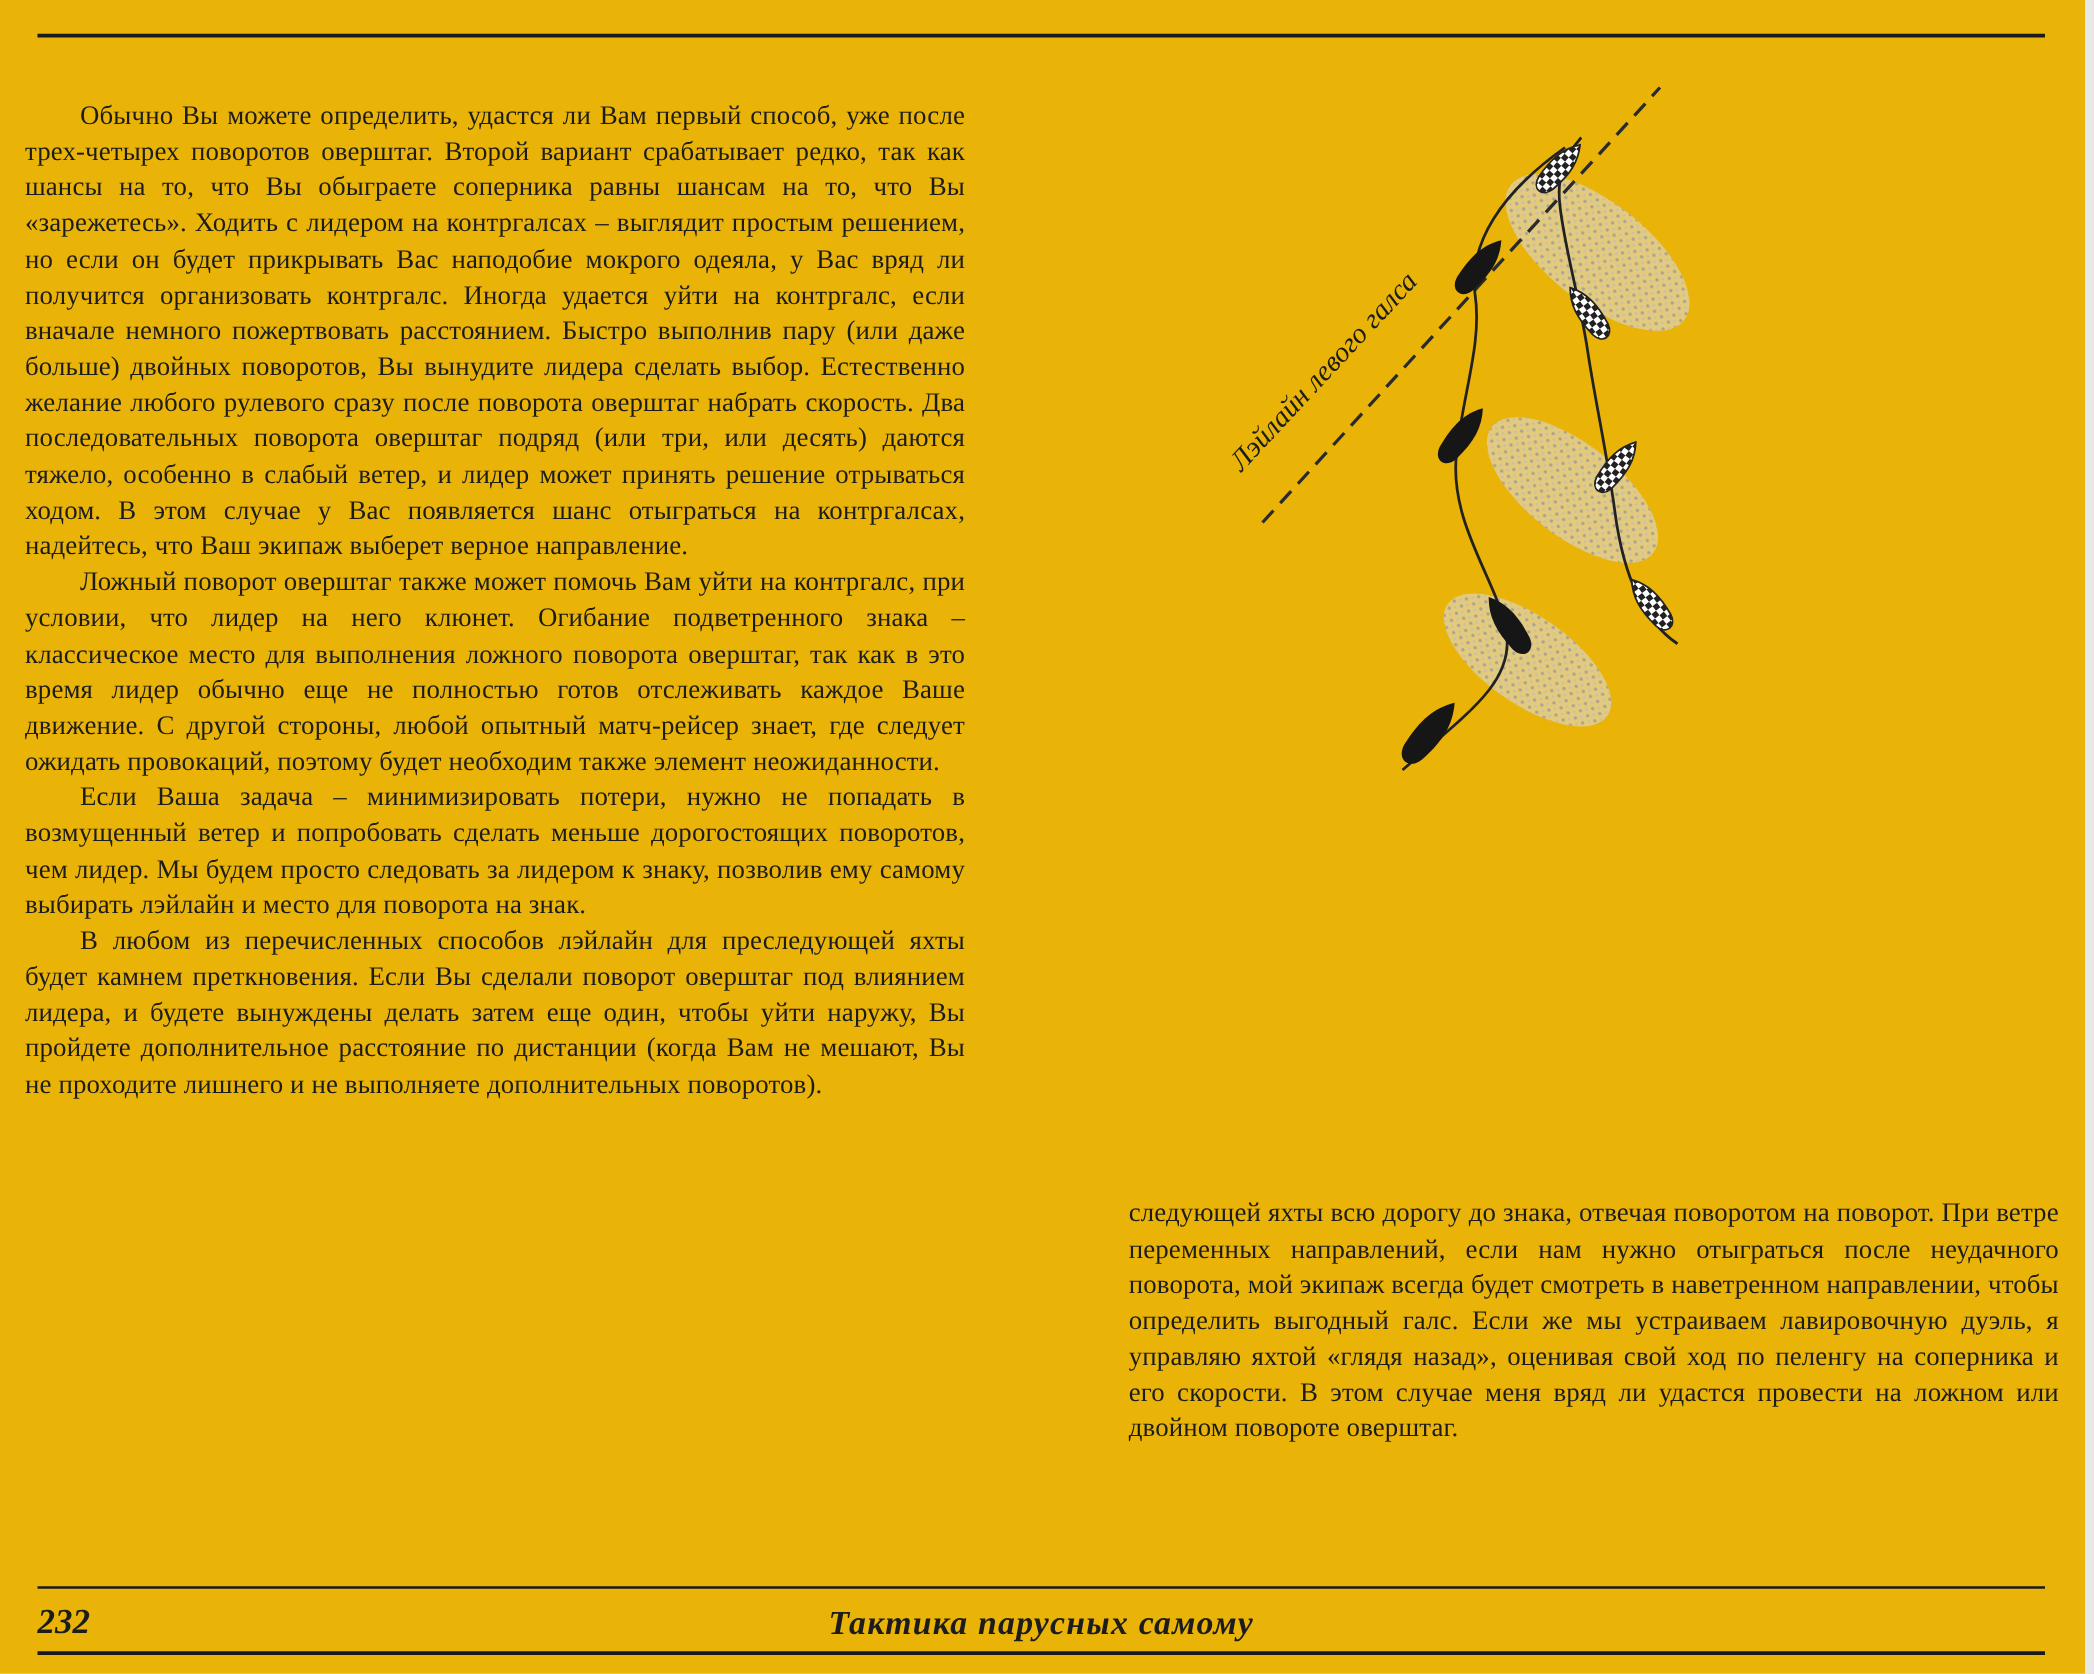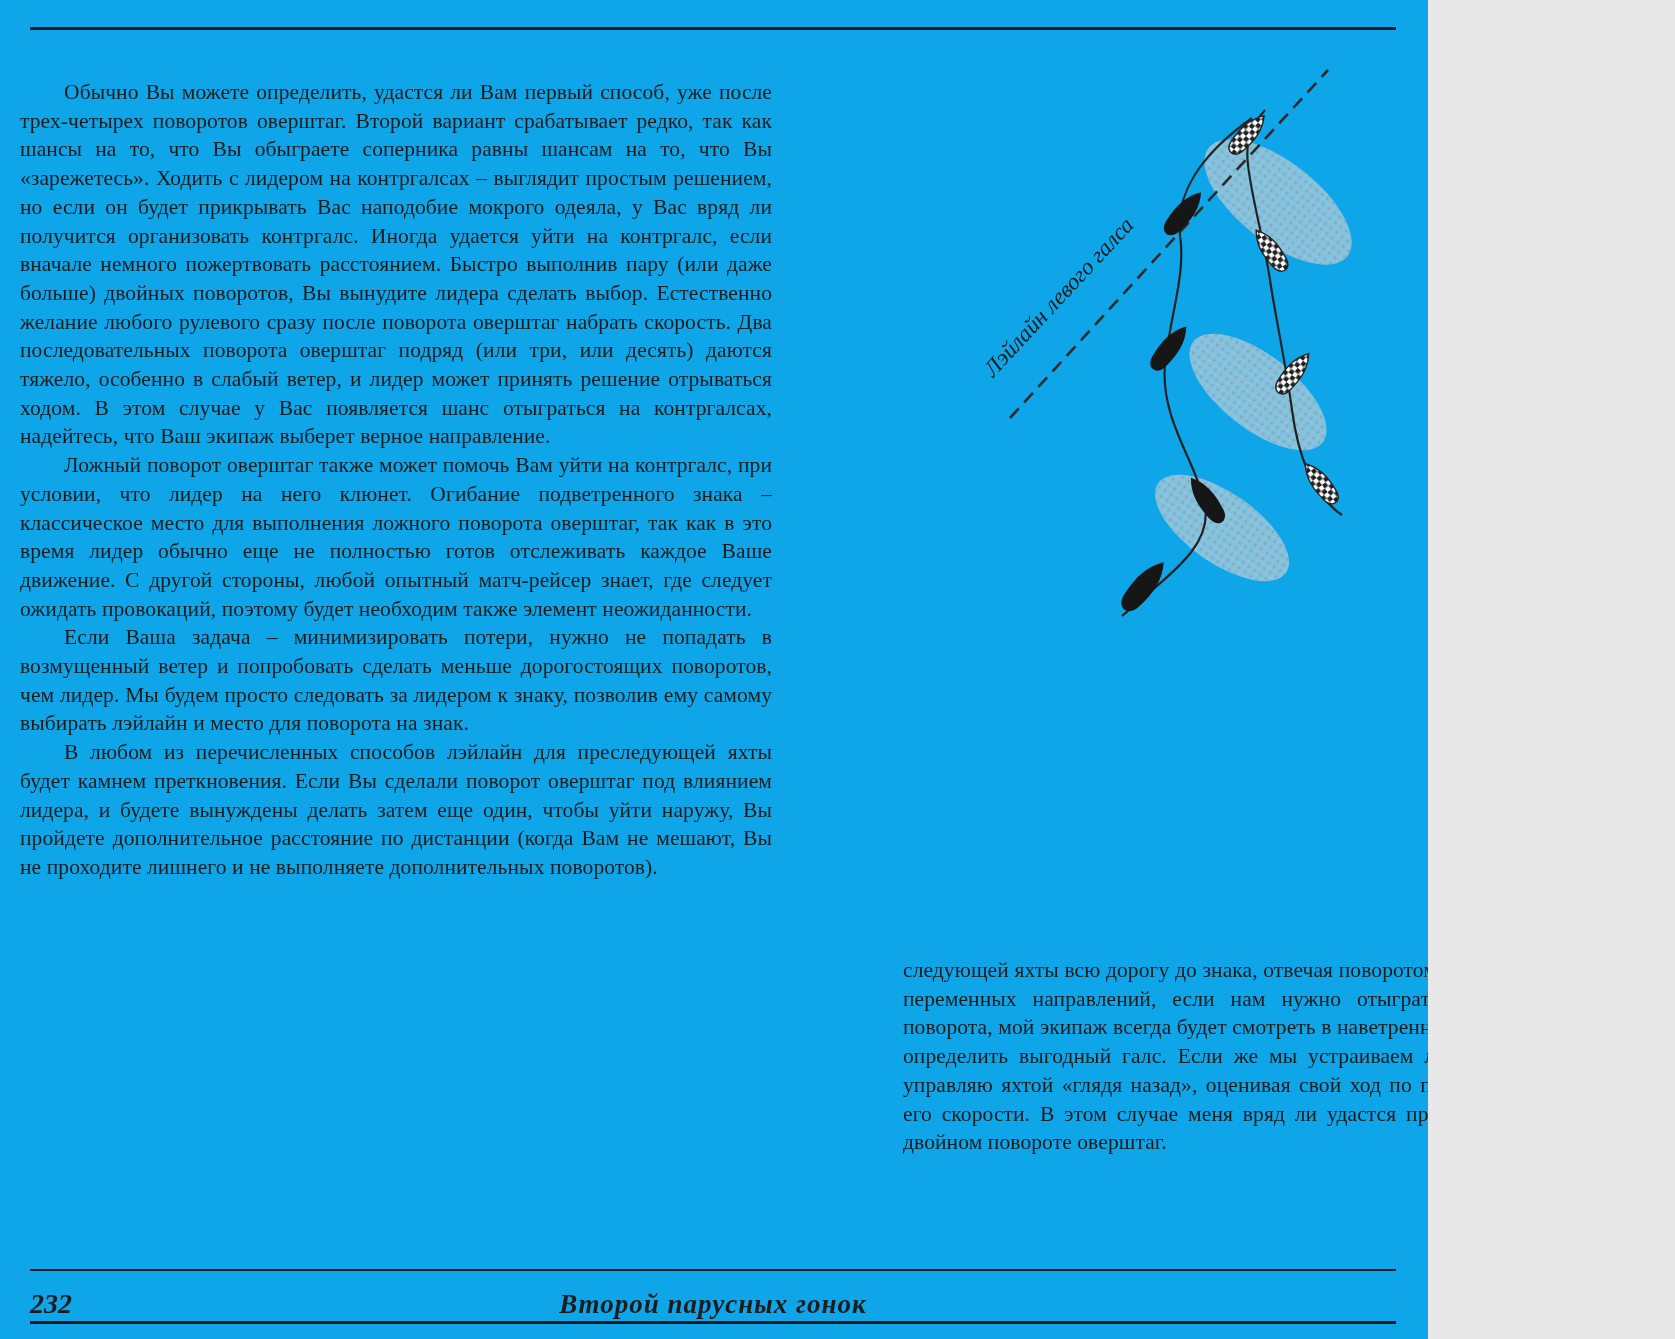--- a/index.html
+++ b/index.html
@@ -1,19 +1,19 @@
 <!DOCTYPE html>
 <html><head>
 <meta charset="utf-8">
 <style>
   html,body{margin:0;padding:0;background:#e8e8e8;}
   .page{
     position:relative;
-    width:1428px;height:1339px;
-    background:#0ea5e9;
+    width:1668px;height:1339px;
+    background:#eab308;
     font-family:"Liberation Serif", serif;
     color:#1c1c1c;
     overflow:hidden;
   }
   .rule{position:absolute;background:#1a1a1a;}
   .rule.top{left:30px;right:32px;top:27px;height:3px;}
   .rule.footer-top{left:30px;right:32px;top:1269px;height:2px;}
   .rule.footer-bottom{left:30px;right:32px;top:1321px;height:3px;}
 
   .col{position:absolute;text-align:justify;font-size:21.5px;line-height:28.7px;letter-spacing:.1px;}
@@ -24,21 +24,21 @@
 
   .figure-caption{
     position:absolute;left:903px;top:702px;width:738px;
     font-style:italic;font-size:21.5px;line-height:30px;text-align:justify;
   }
 
   .diagram{position:absolute;left:860px;top:60px;width:790px;height:630px;}
 
   .footer{
     position:absolute;left:30px;right:32px;top:1276px;height:44px;
-    display:flex;align-items:flex-end;
+    display:flex;align-items:center;
   }
   .footer .page-number{
     font-style:italic;font-weight:bold;font-size:28px;flex:0 0 auto;
   }
   .footer .footer-title{
     position:absolute;left:0;right:0;text-align:center;
     font-style:italic;font-weight:bold;font-size:27px;letter-spacing:1px;
   }
 </style>
 </head>
@@ -101,17 +101,17 @@
   </svg>
 
 
   <div class="col right">
     <p class="no-indent">следующей яхты всю дорогу до знака, отвечая поворотом на поворот. При ветре переменных направлений, если нам нужно отыграться после неудачного поворота, мой экипаж всегда будет смотреть в наветренном направлении, чтобы определить выгодный галс. Если же мы устраиваем лавировочную дуэль, я управляю яхтой «глядя назад», оценивая свой ход по пеленгу на соперника и его скорости. В этом случае меня вряд ли удастся провести на ложном или двойном повороте оверштаг.</p>
   </div>
 
   <div class="rule footer-top"></div>
   <div class="footer">
     <span class="page-number">232</span>
-    <span class="footer-title">Второй парусных гонок</span>
+    <span class="footer-title">Тактика парусных самому</span>
   </div>
   <div class="rule footer-bottom"></div>
 
 </div>
 
 </body></html>

